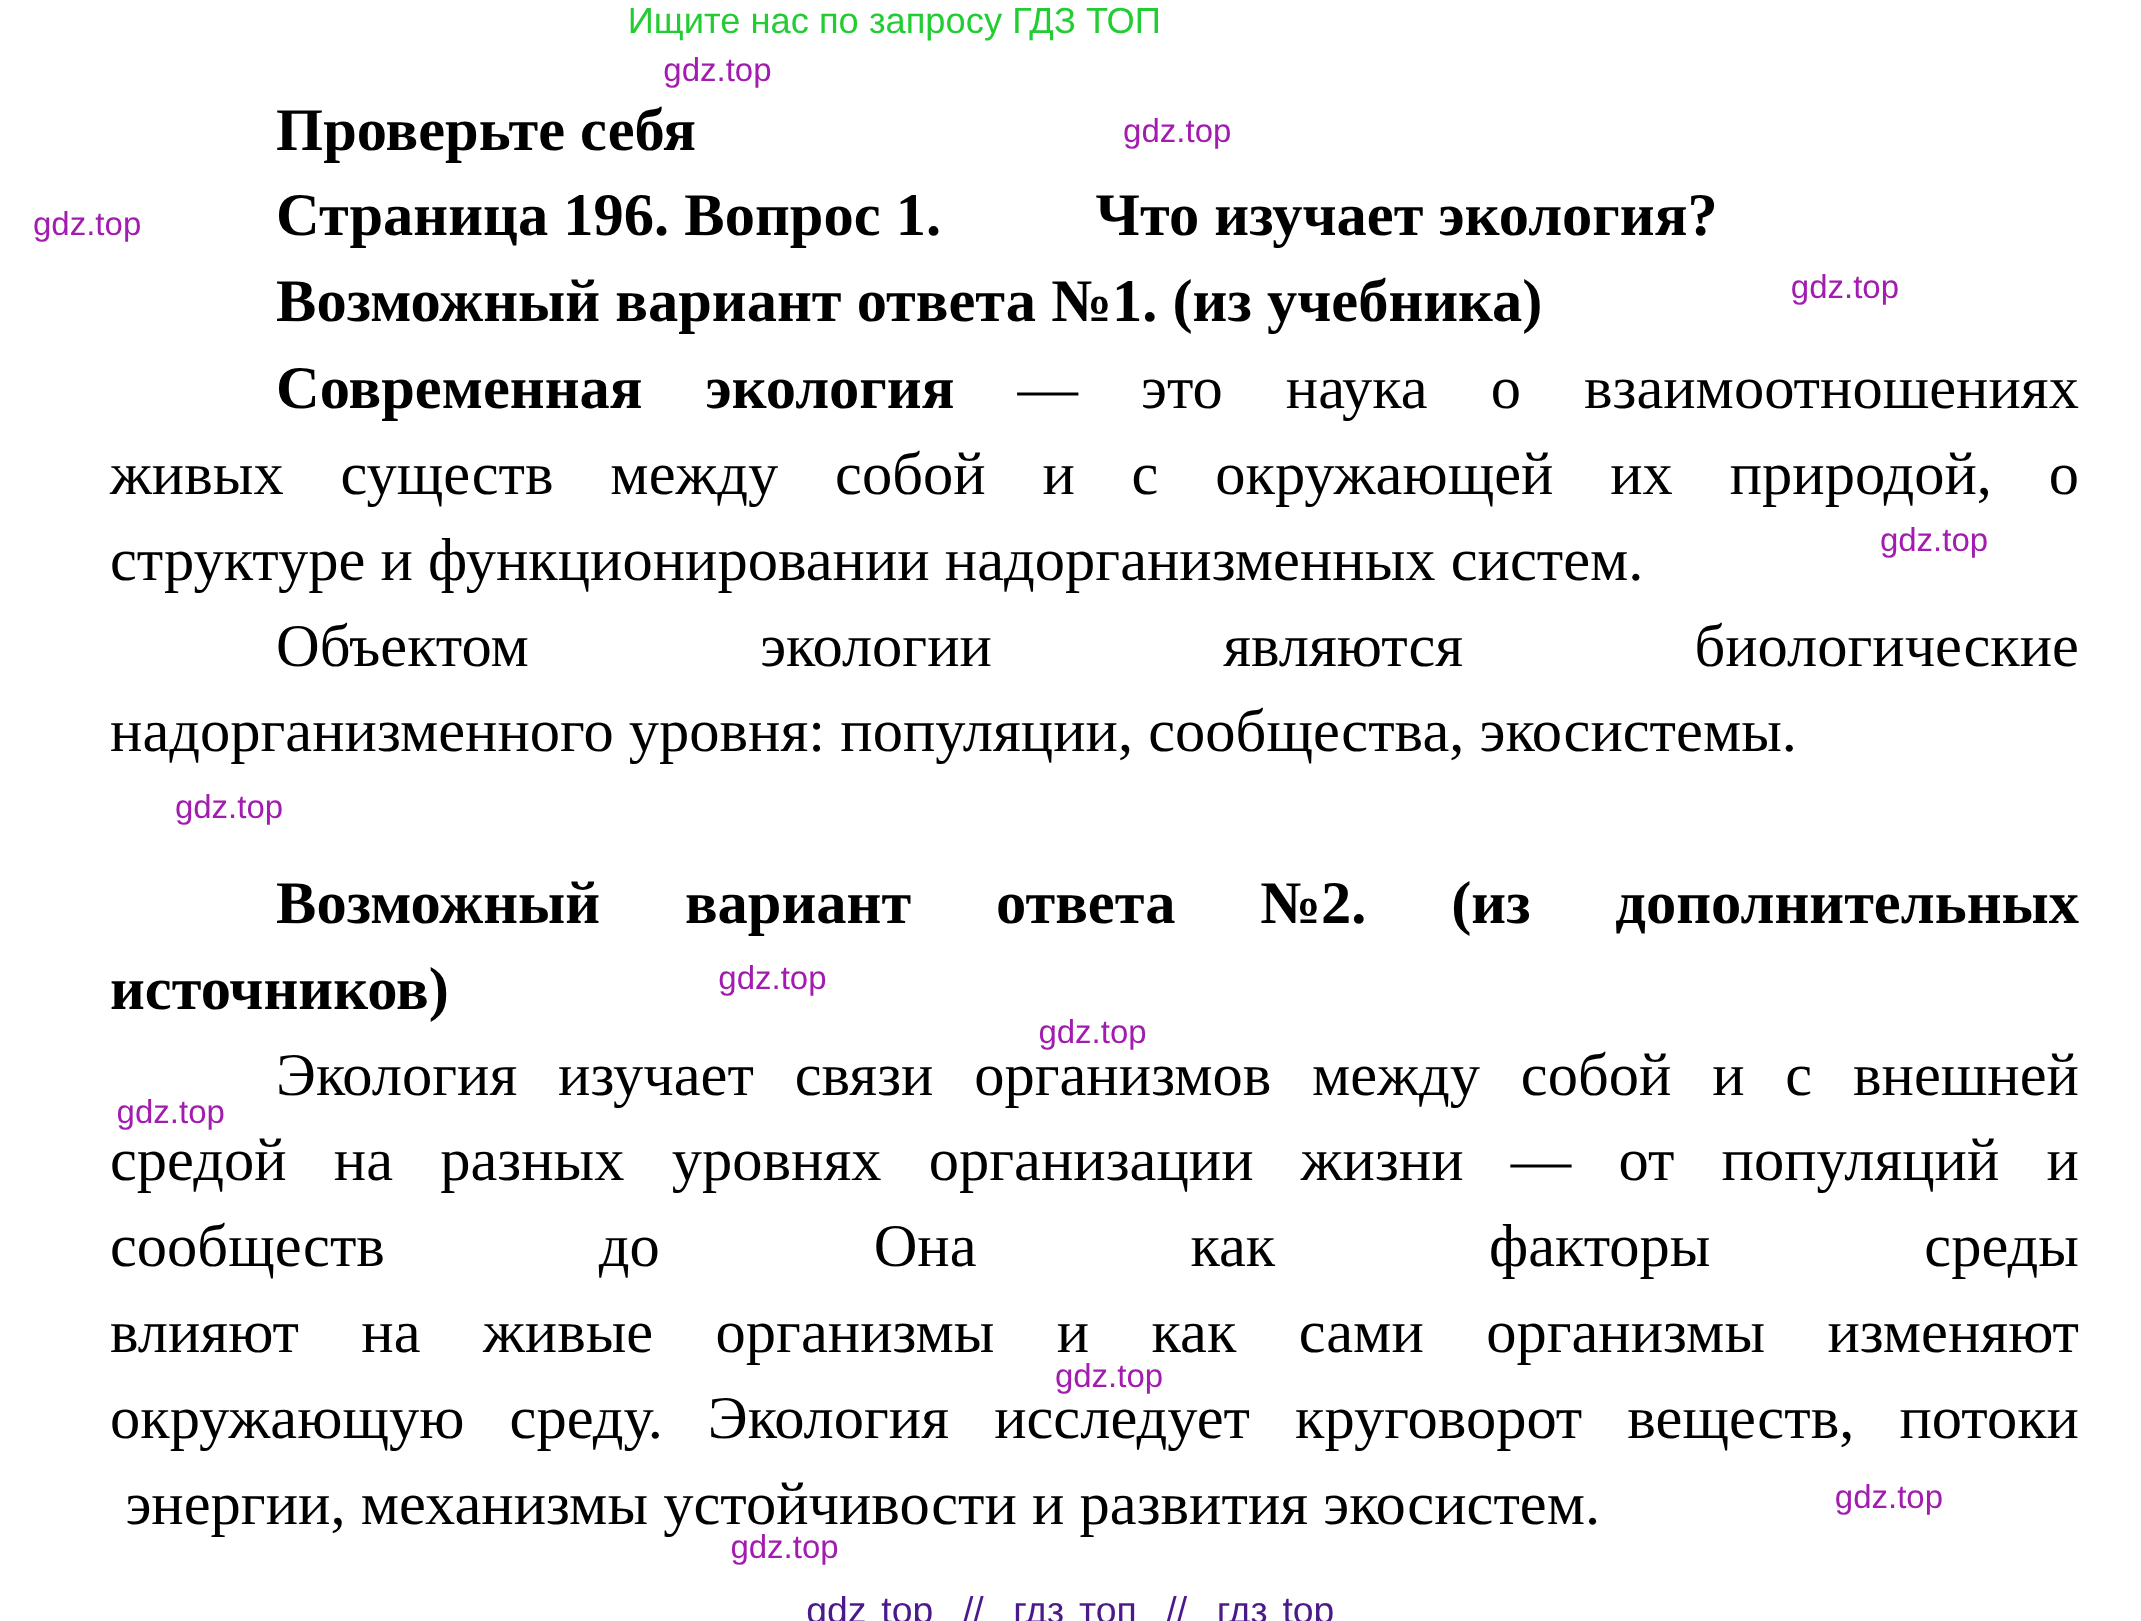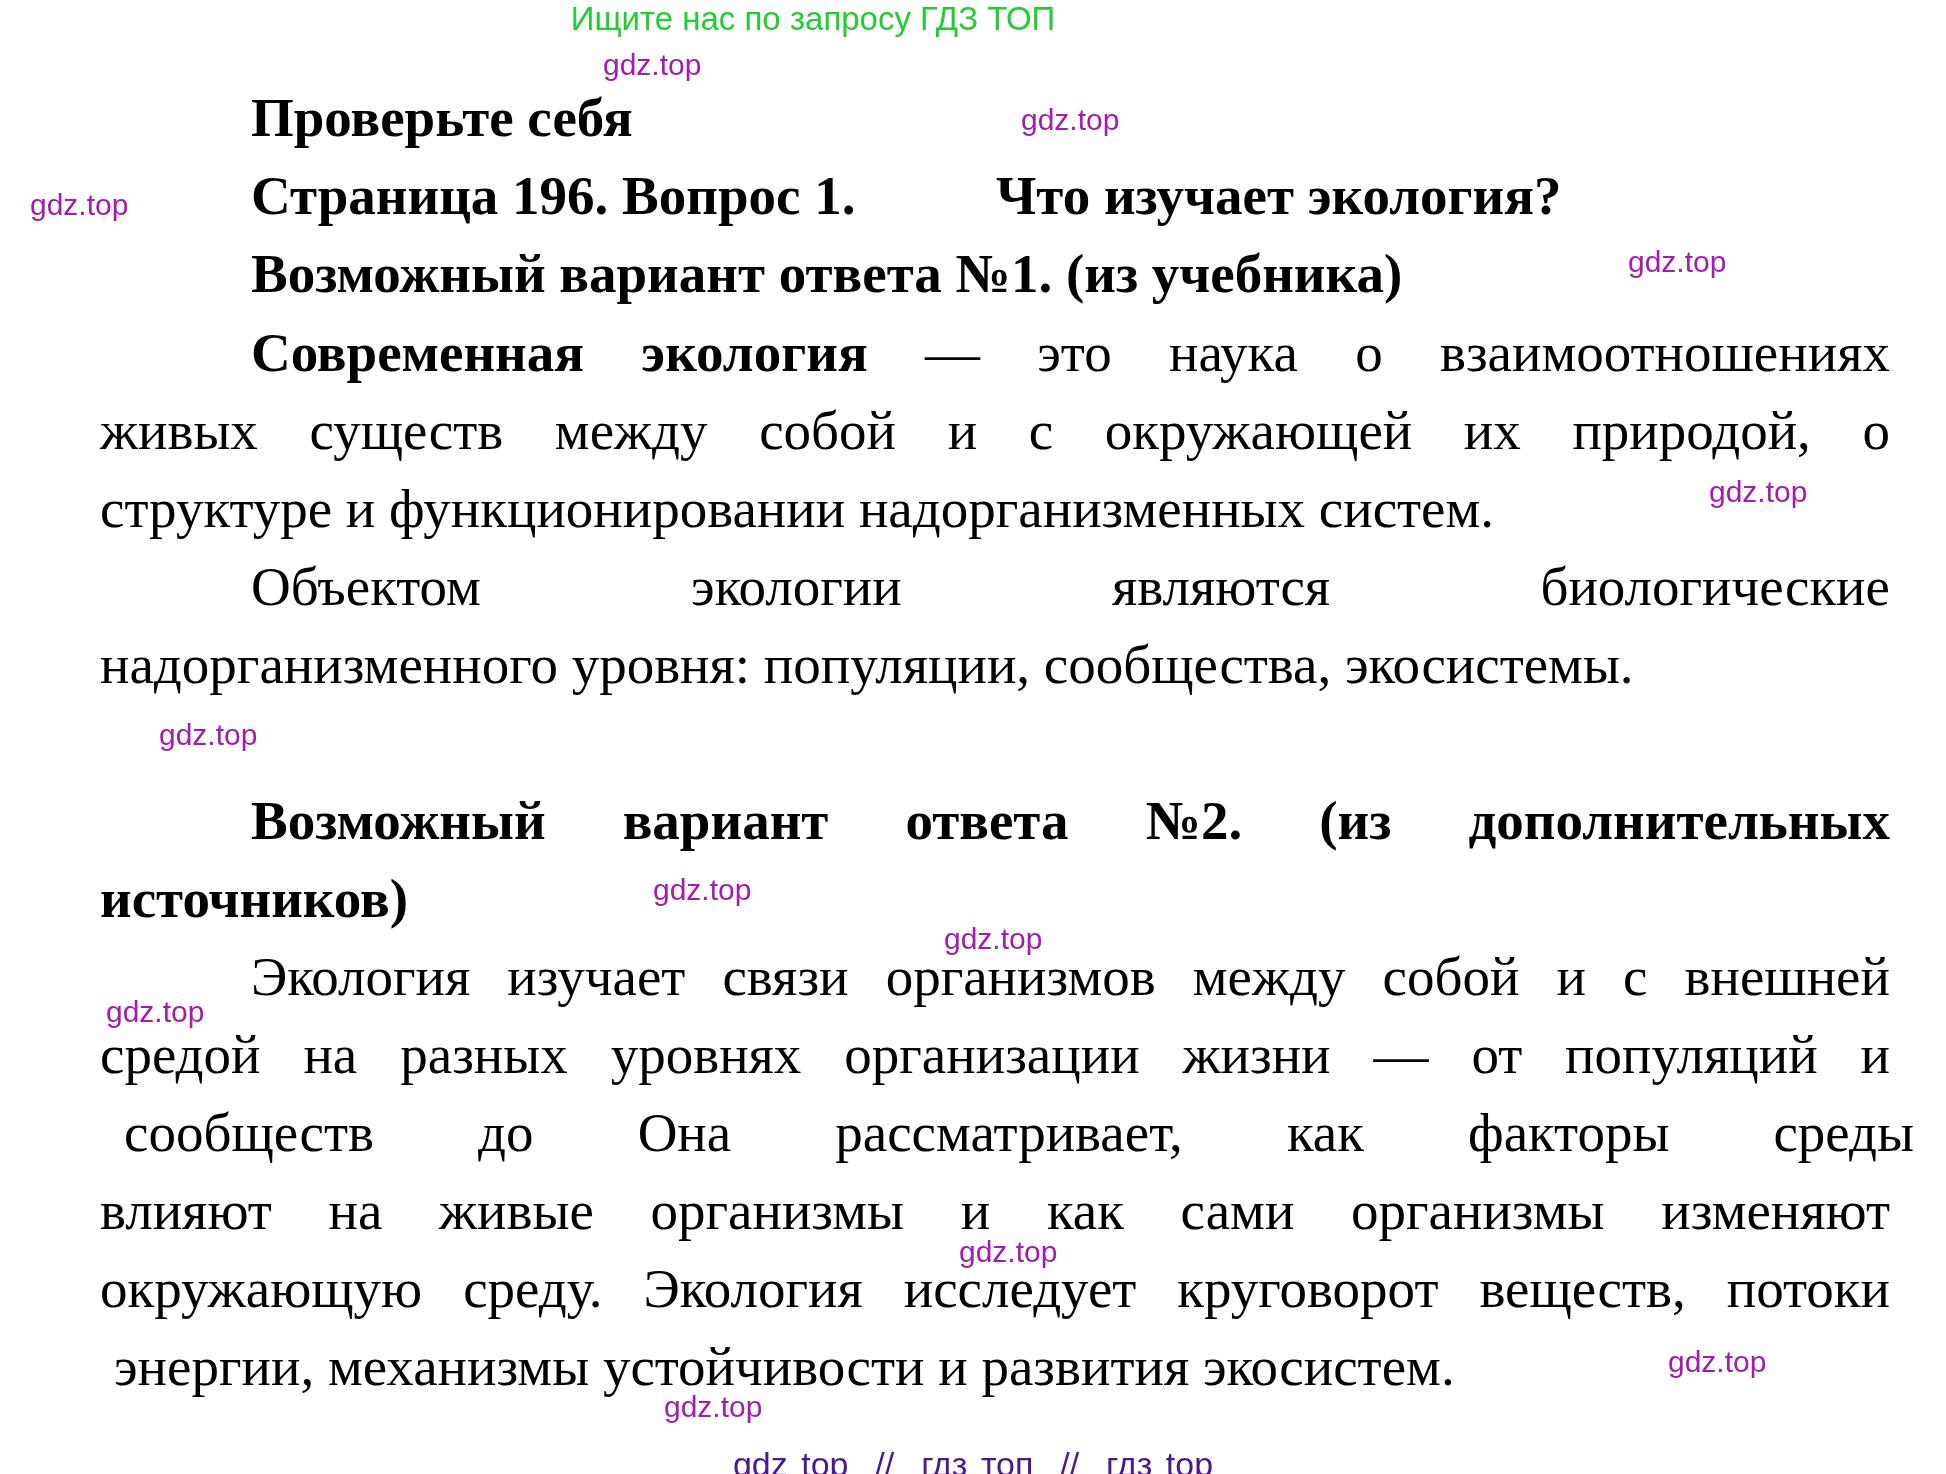--- a/index.html
+++ b/index.html
@@ -95,26 +95,25 @@
       <span>разных</span>
       <span>уровнях</span>
       <span>организации</span>
       <span>жизни</span>
       <span>—</span>
       <span>от</span>
       <span>популяций</span>
       <span>и</span>
     </span>
   </div>
-<div class="line" style="top:1100px;margin-left:24px;">
+<div class="line" style="top:1100px;">
     <span class="just" id="a2l2">
       <span>сообществ</span>
       <span>до</span>
       <span>Она</span>
-      <span>рассматривает,</span>
       <span>как</span>
       <span>факторы</span>
       <span>среды</span>
     </span>
   </div>
 <div class="line" style="top:1178px;">
     <span class="just" id="a2l3">
       <span>влияют</span>
       <span>на</span>
       <span>живые</span>

